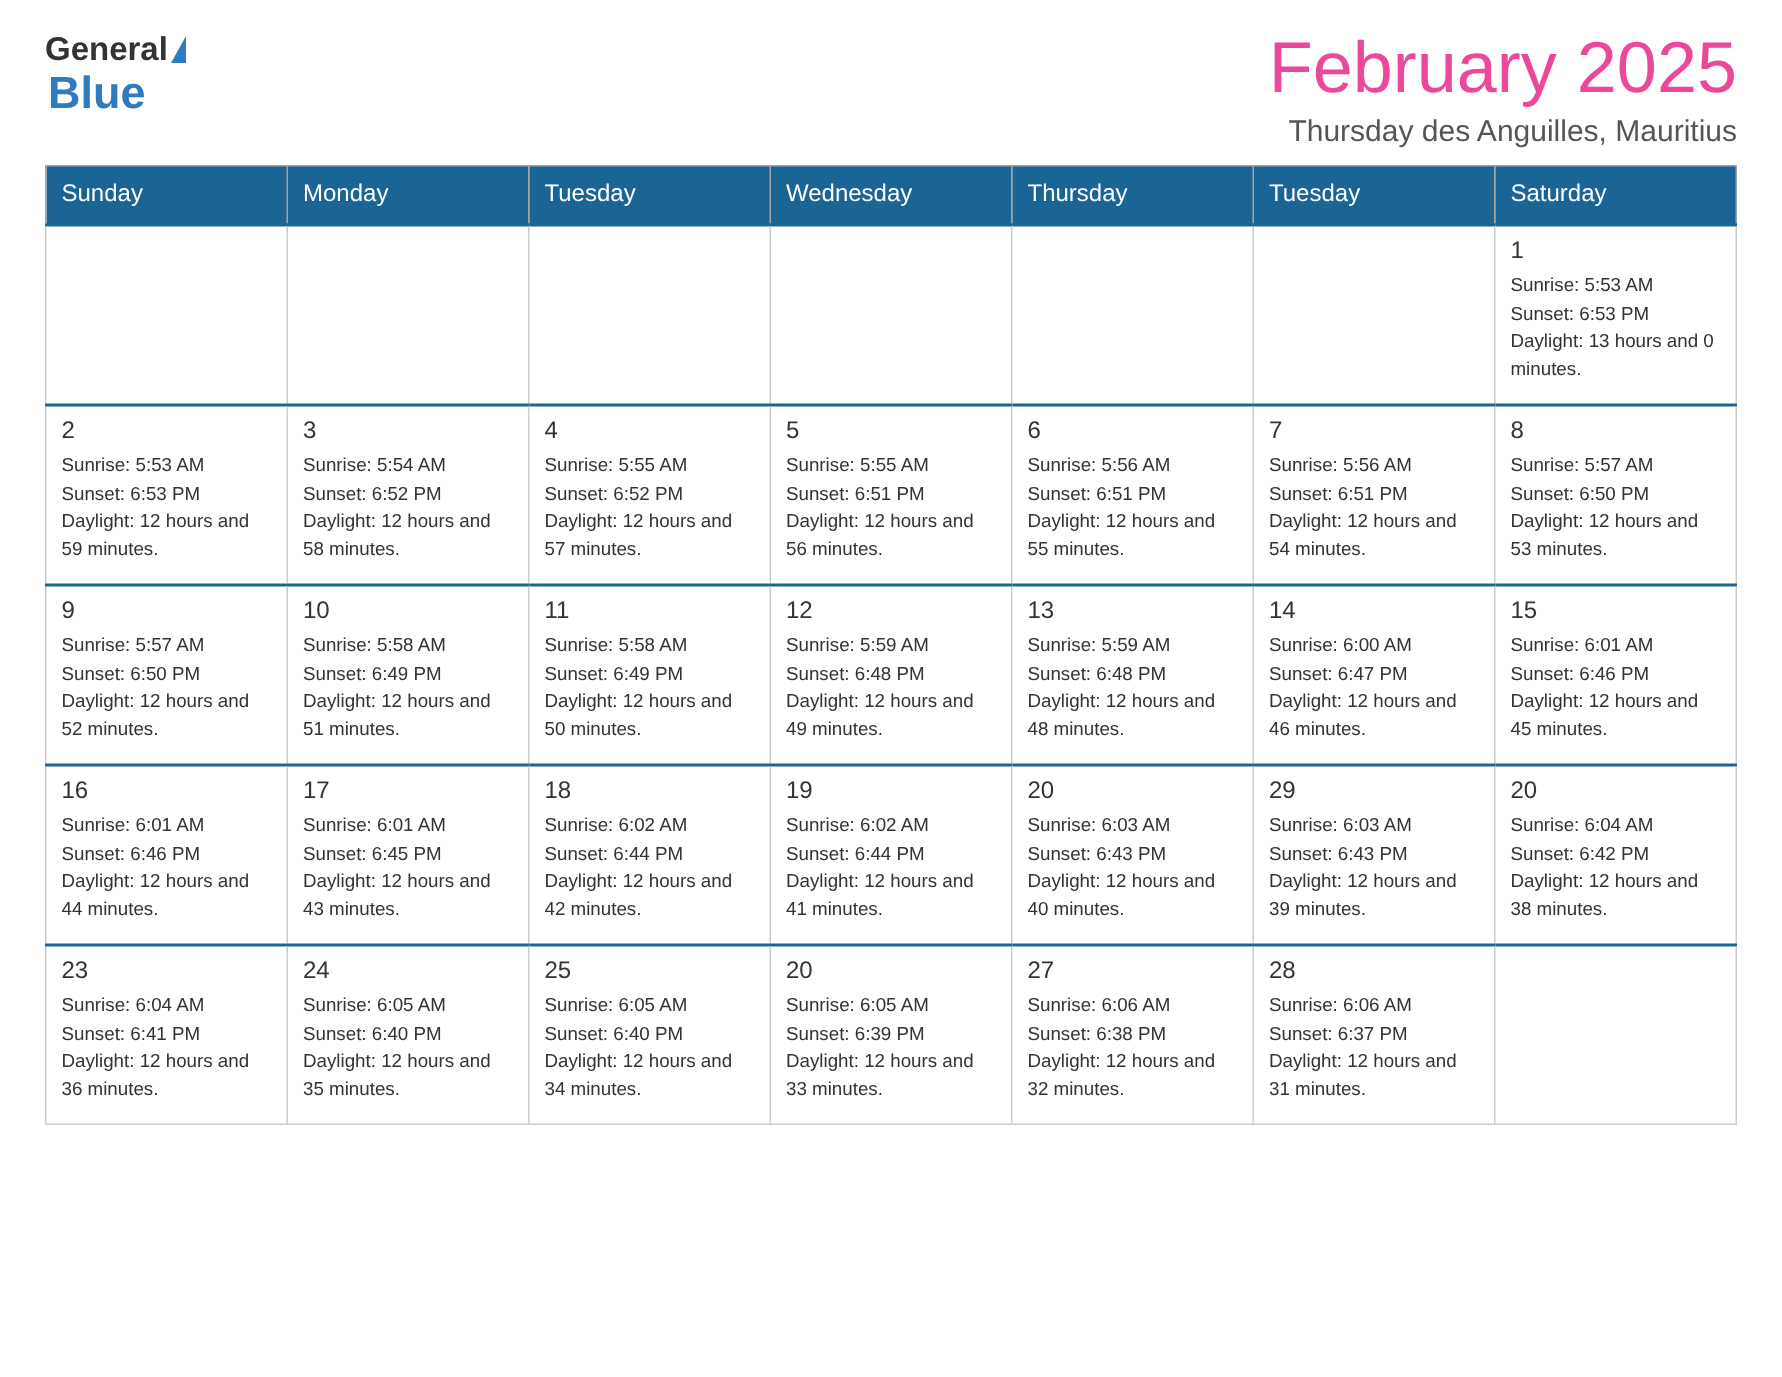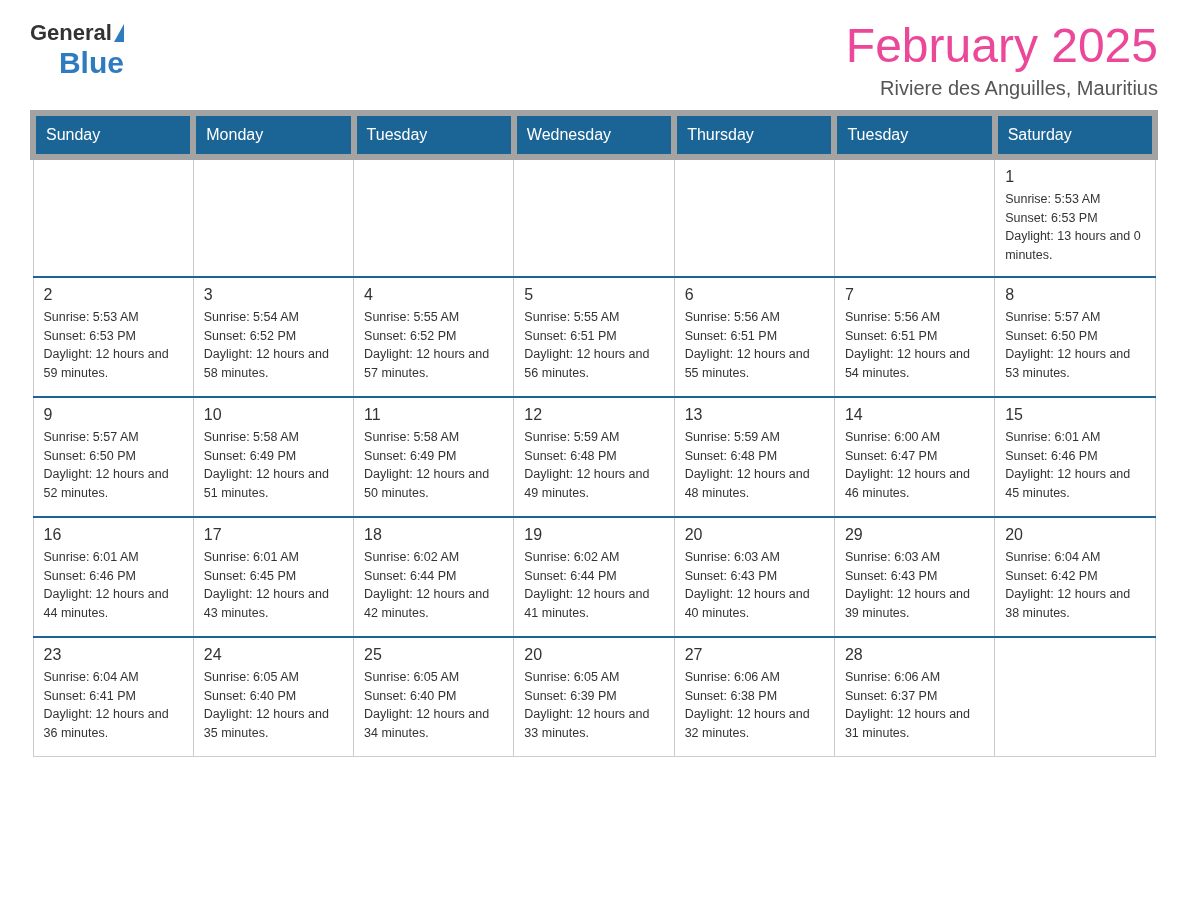--- a/index.html
+++ b/index.html
@@ -28,21 +28,21 @@
       height: 0;
       border-left: 10px solid transparent;
       border-right: 0px solid transparent;
       border-bottom: 18px solid #2e7bbf;
       margin-left: 2px;
       vertical-align: middle;
     }
     .logo-block {
       display: flex;
       flex-direction: column;
-      align-items: flex-end;
+      align-items: flex-start;
     }
     .logo-row1 {
       display: flex;
       align-items: center;
     }
     .logo-row2 {
       font-size: 30px;
       font-weight: bold;
       color: #2e7bbf;
       margin-left: 2px;
@@ -67,21 +67,21 @@
       border-collapse: collapse;
       margin-top: 10px;
     }
     .calendar-table th {
       background-color: #1a6496;
       color: #fff;
       text-align: left;
       padding: 10px 10px;
       font-size: 16px;
       font-weight: normal;
-      border: 6px solid #a3a3a3;
+      border: 1px solid #a3a3a3;
     }
     .calendar-table td {
       vertical-align: top;
       border: 1px solid #ccc;
       border-top: 2px solid #1a6496;
       padding: 8px 10px;
       width: calc(100% / 7);
       height: 120px;
       font-size: 13px;
       color: #333;
@@ -107,21 +107,21 @@
 <div class="header">
   <div class="logo-block">
     <div class="logo-row1">
       <span class="logo-text-general">General</span>
       <span class="logo-triangle"></span>
     </div>
     <div class="logo-row2">Blue</div>
   </div>
   <div class="title-block">
     <div class="calendar-title">February 2025</div>
-    <div class="calendar-subtitle">Riviere des Anguilles, Mauritius</div>
+    <div class="calendar-subtitle">Thursday des Anguilles, Mauritius</div>
   </div>
 </div>
 
 <table class="calendar-table">
   <thead>
     <tr>
     <th>Sunday</th>
         <th>Monday</th>
         <th>Tuesday</th>
         <th>Wednesday</th>

